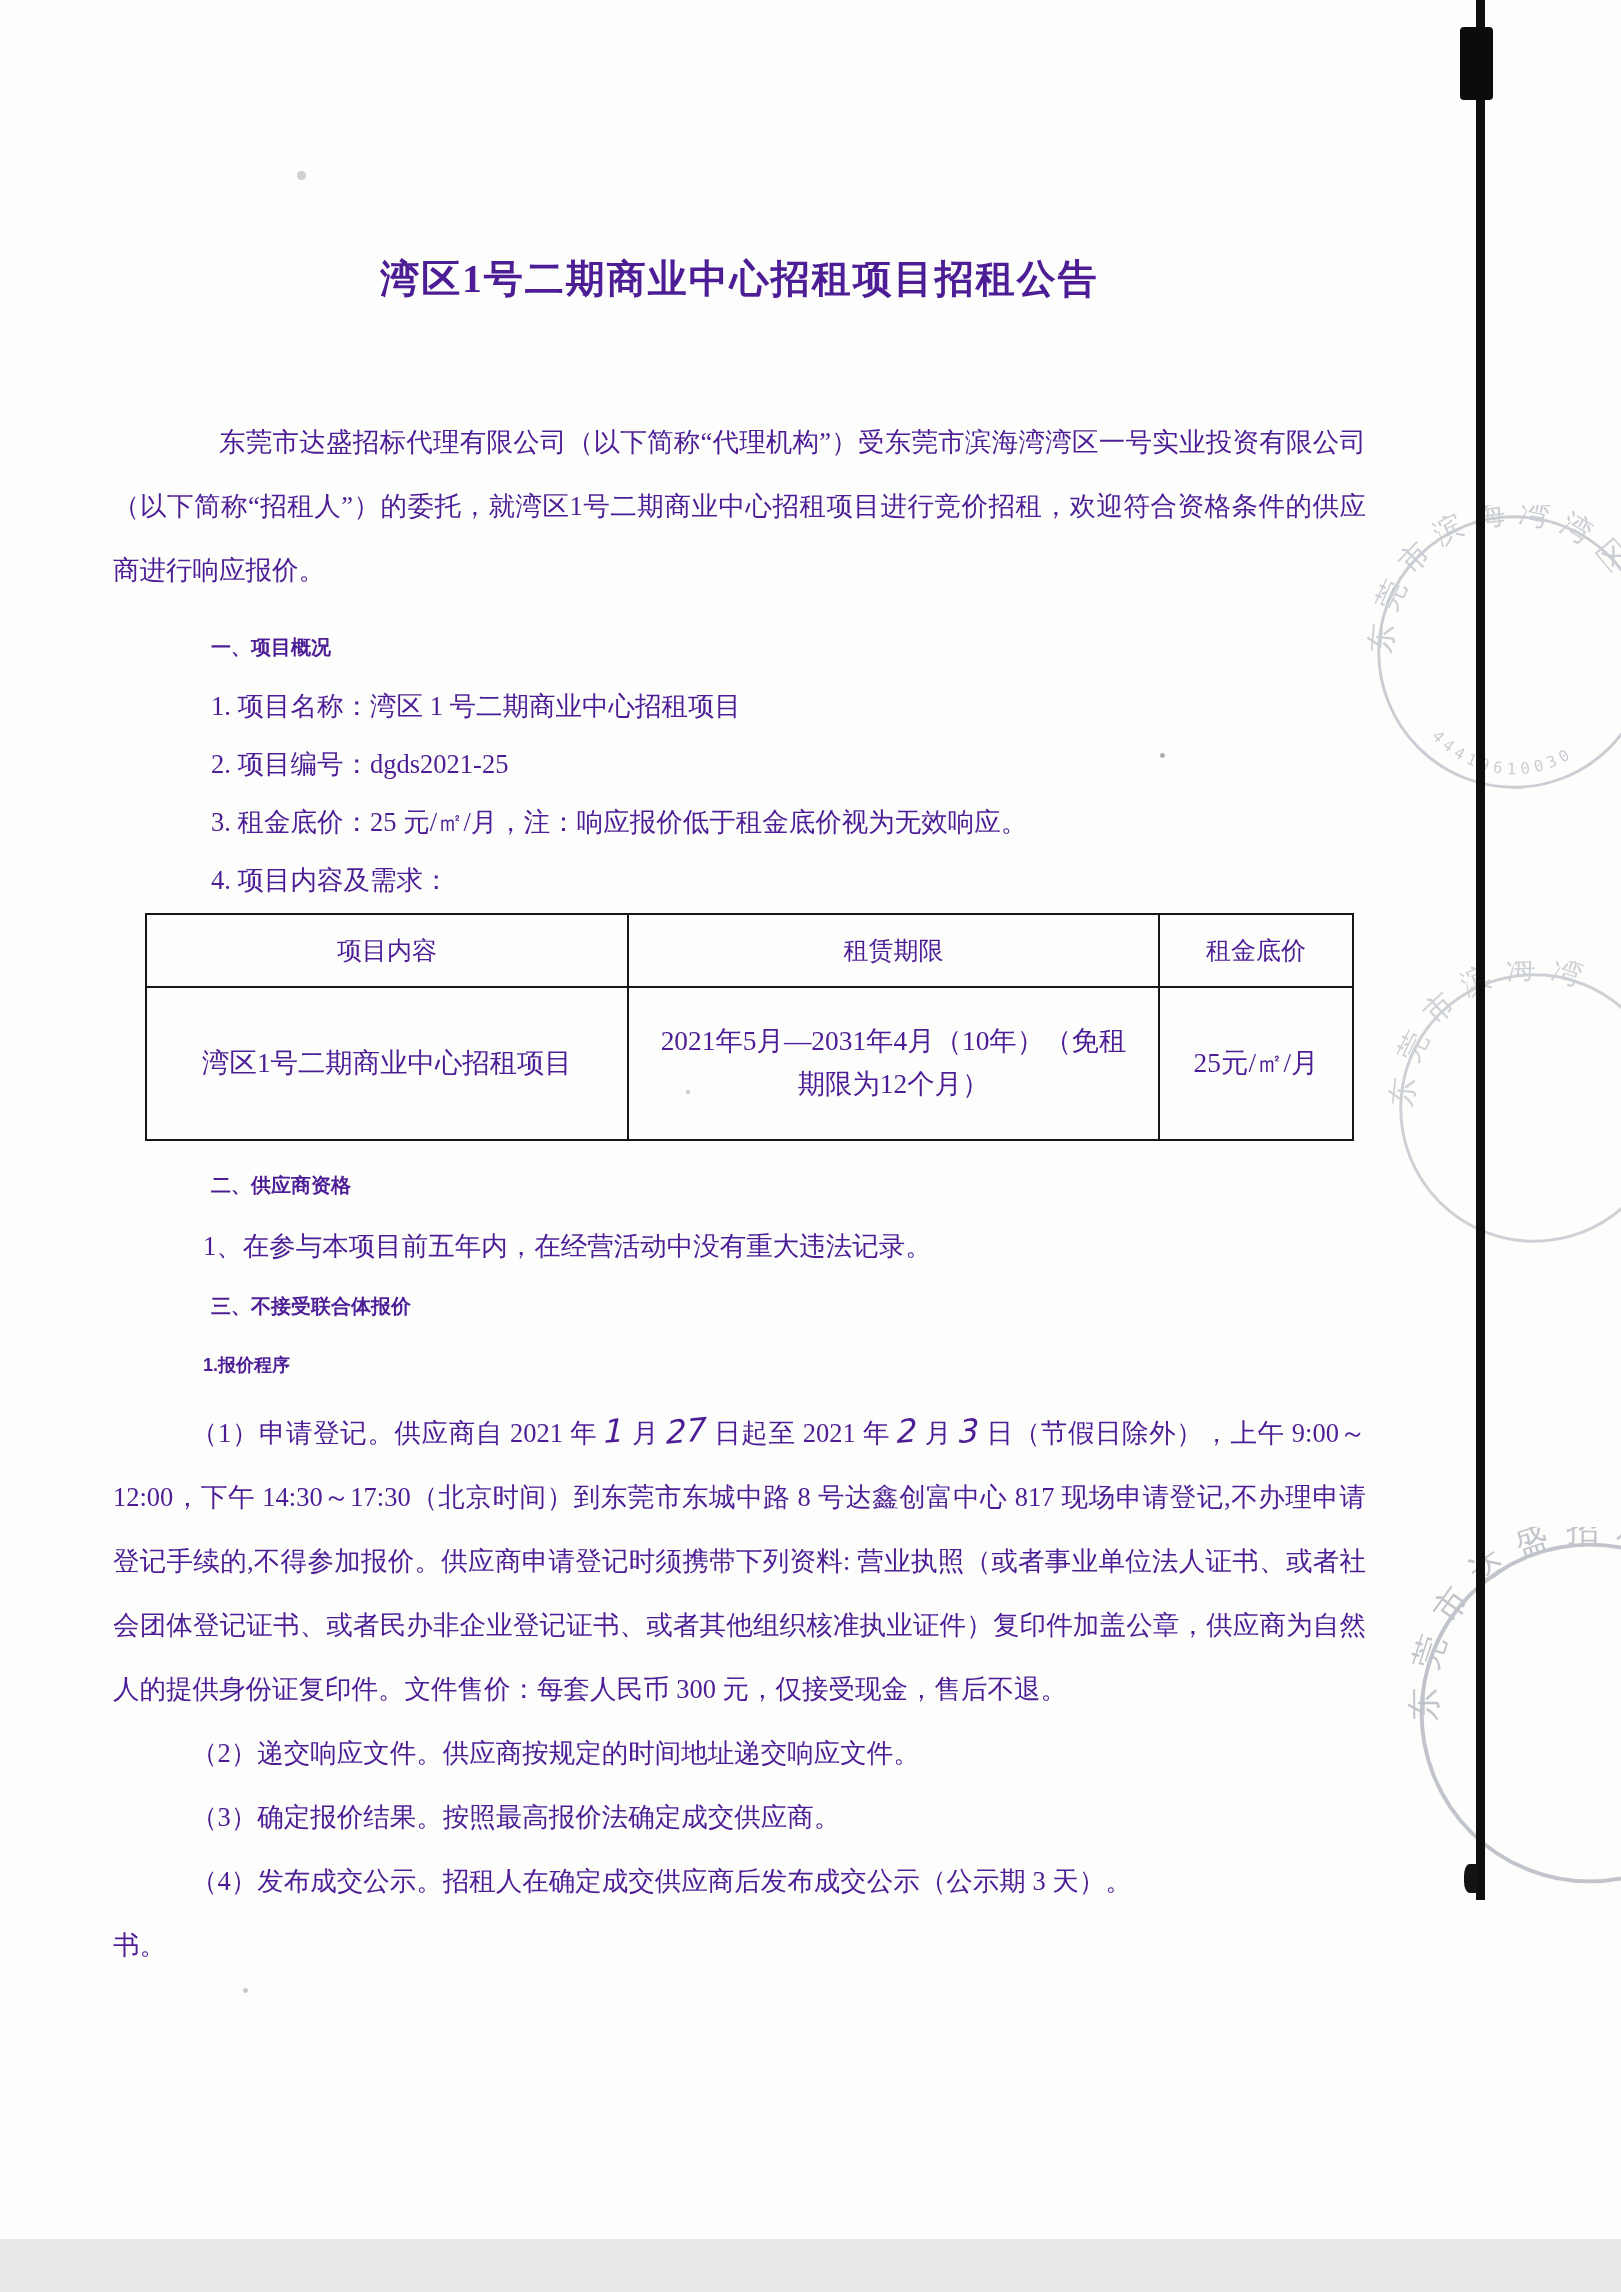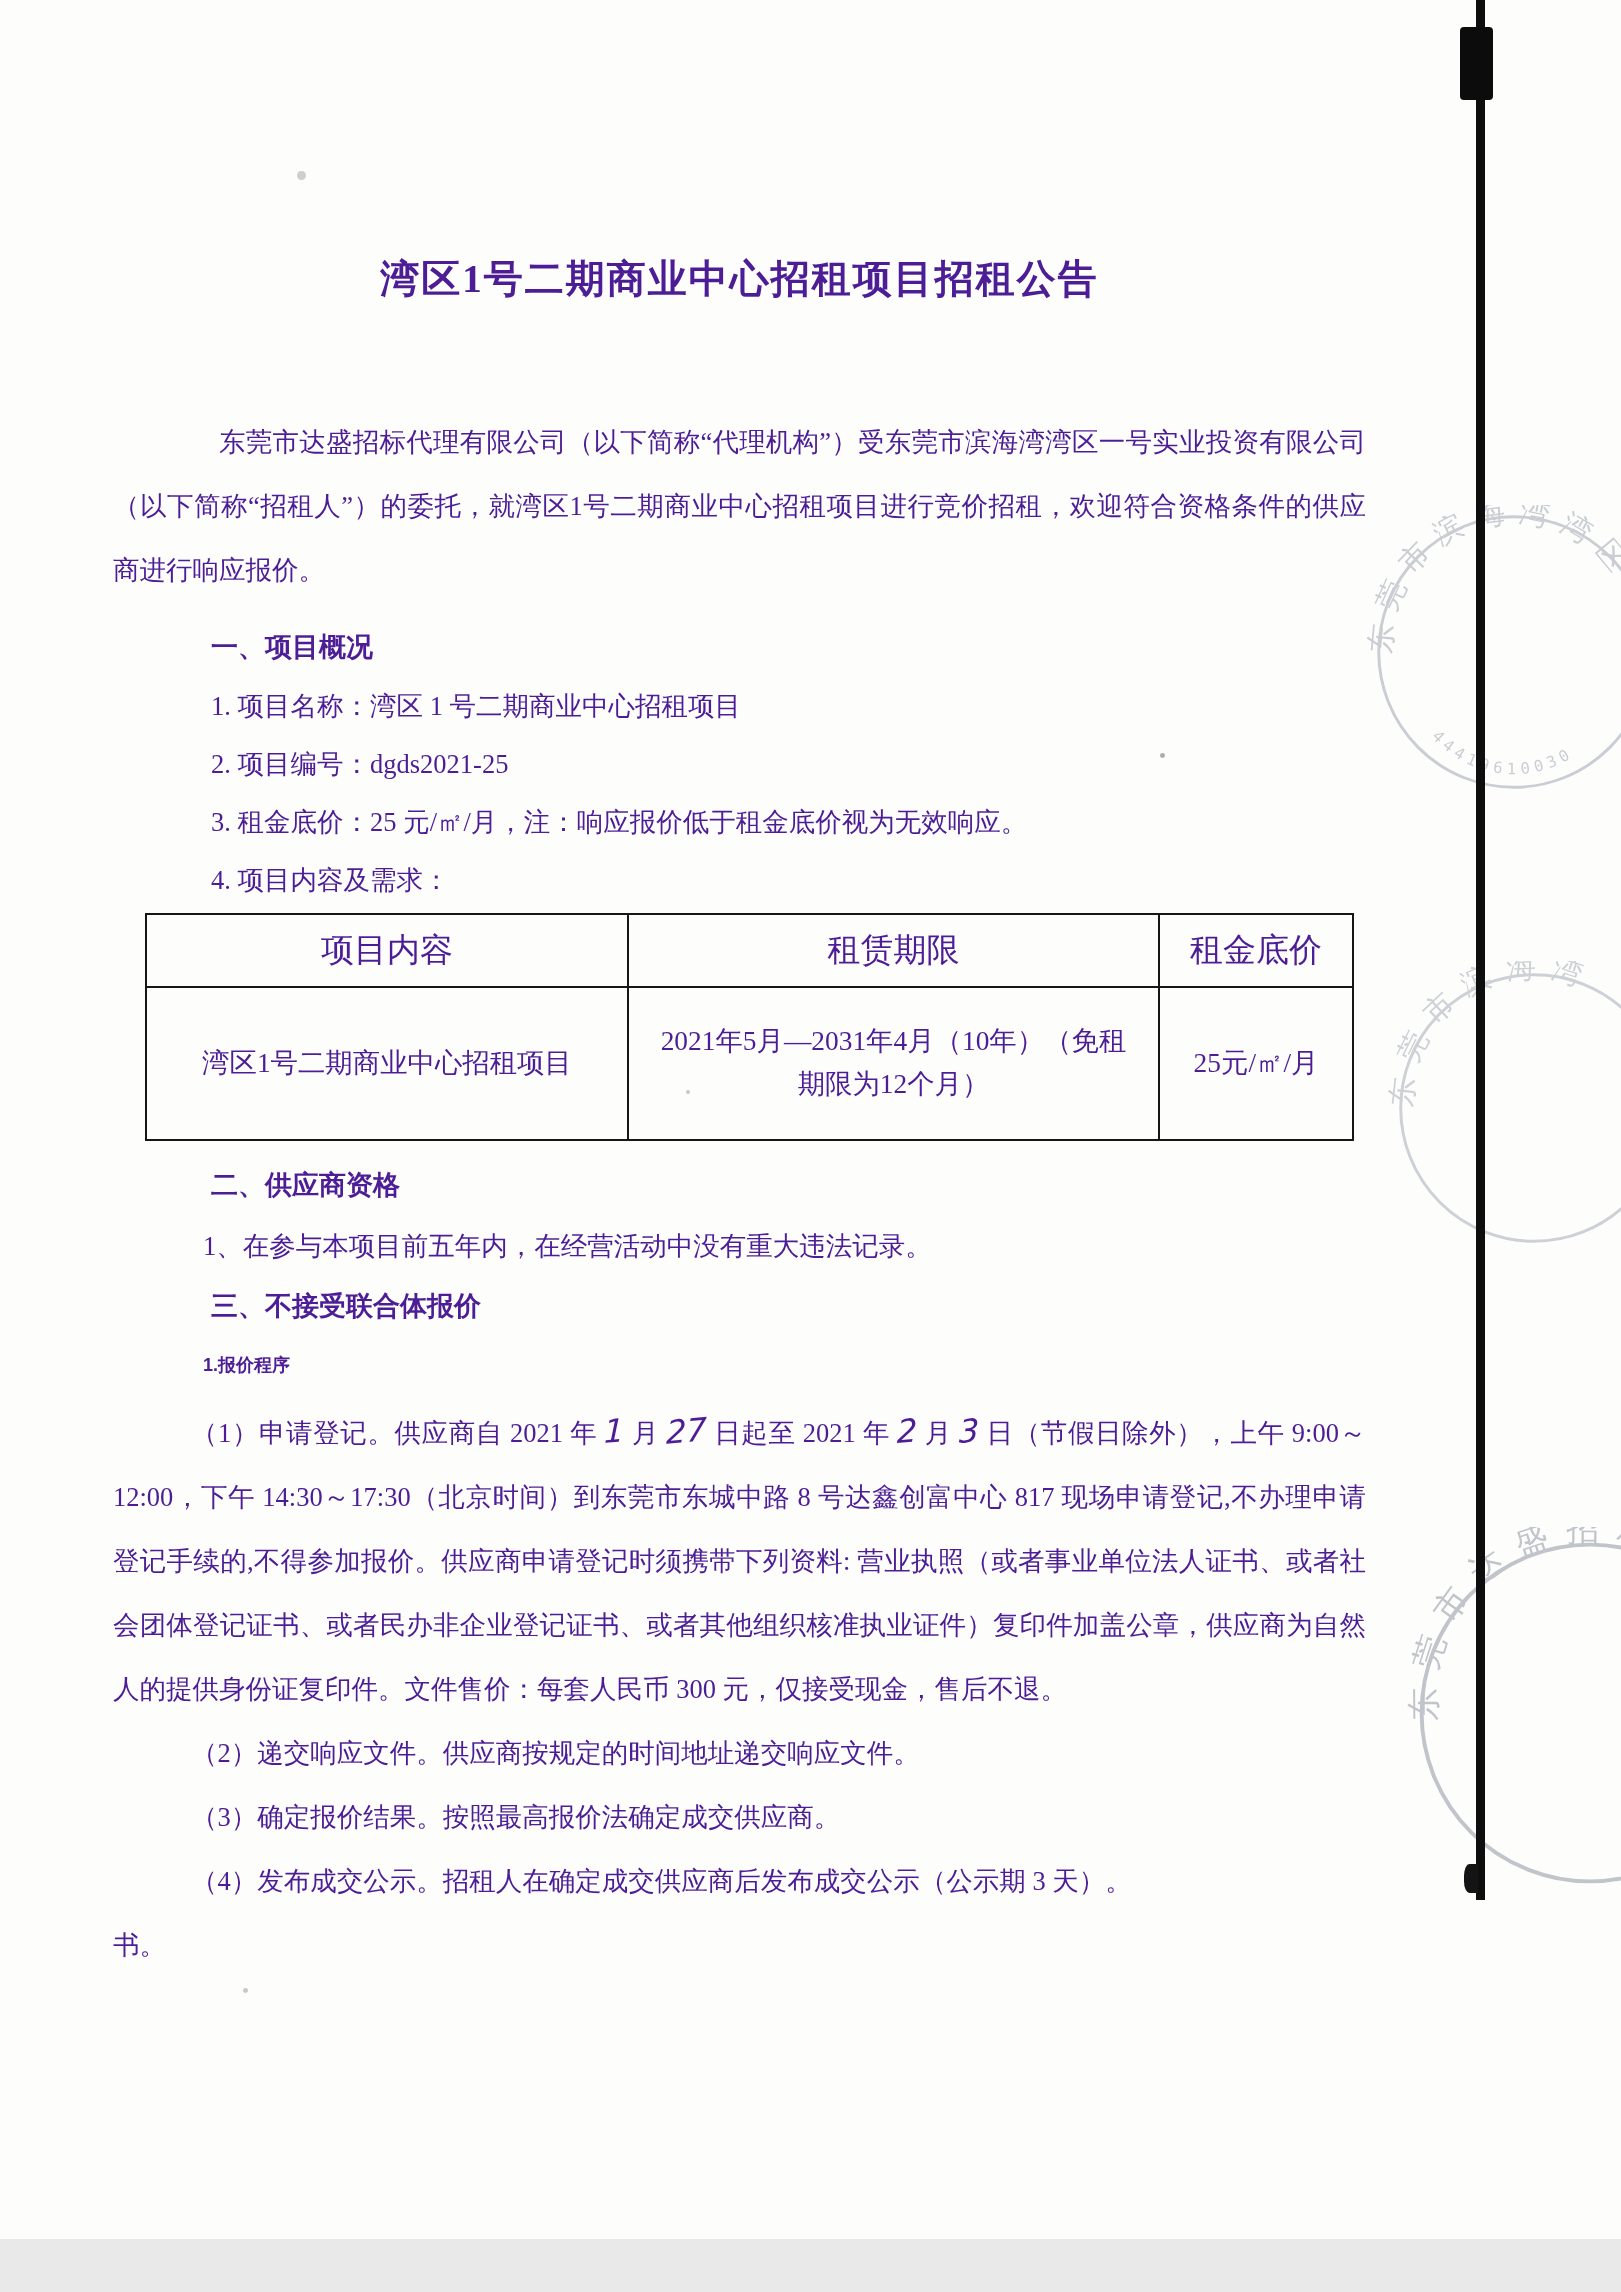--- a/index.html
+++ b/index.html
@@ -32,21 +32,21 @@
     line-height:64px;
     text-indent:106px;
     text-align:justify;
   }
   .sec-heading {
     margin-top:15.7px;
     line-height:59px;
     padding-left:98px;
     font-weight:700;
     font-family:Liberation Sans, sans-serif;
-    font-size:27px;
+    font-size:20px;
   }
   .line-item {
     line-height:58px;
     padding-left:98px;
   }
   .line-item2 {
     line-height:62px;
     padding-left:90px;
   }
   .sub-heading {
@@ -84,21 +84,21 @@
     width:1208px;
     table-layout:fixed;
     font-size:27.4px;
   }
   table.project-table th, table.project-table td {
     border:2.9px solid #161616;
     text-align:center;
     vertical-align:middle;
     font-weight:400;
   }
-  table.project-table th { height:69px; font-size:33px; }
+  table.project-table th { height:69px; font-size:25px; }
   table.project-table td { height:123px; line-height:43px; }
   td.cell-content { padding:14px 54px; }
   td.cell-term { padding:0 21.6px; }
   
   .scan-line {
     position:absolute;
     left:1476px; top:0;
     width:8.8px; height:1900px;
     background:#0e0e0e;
   }

